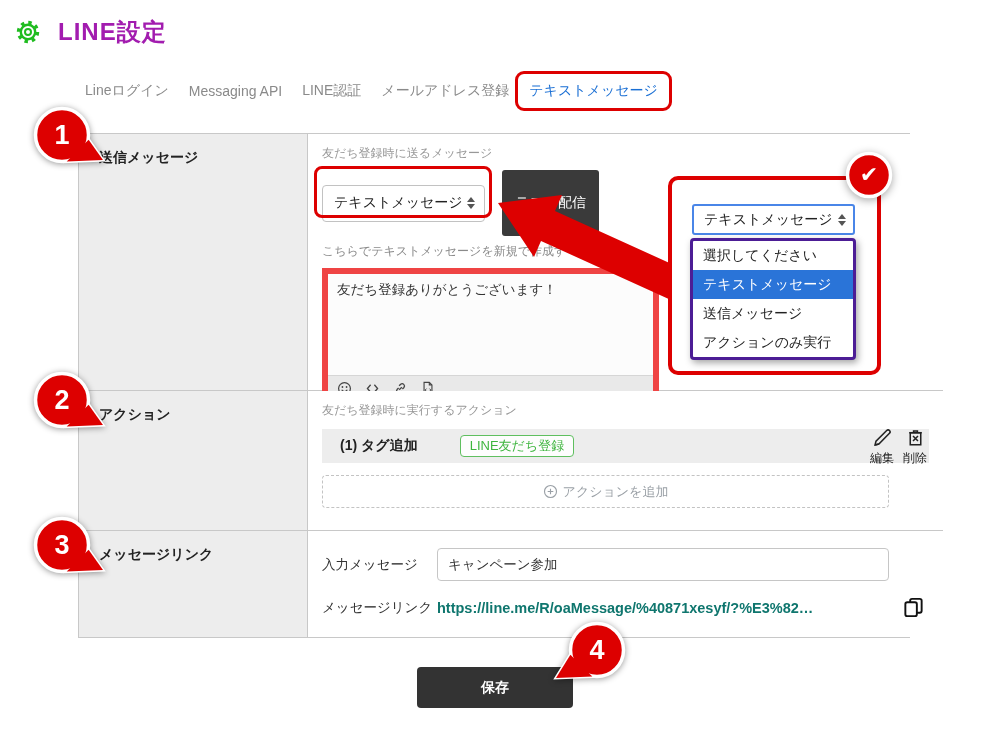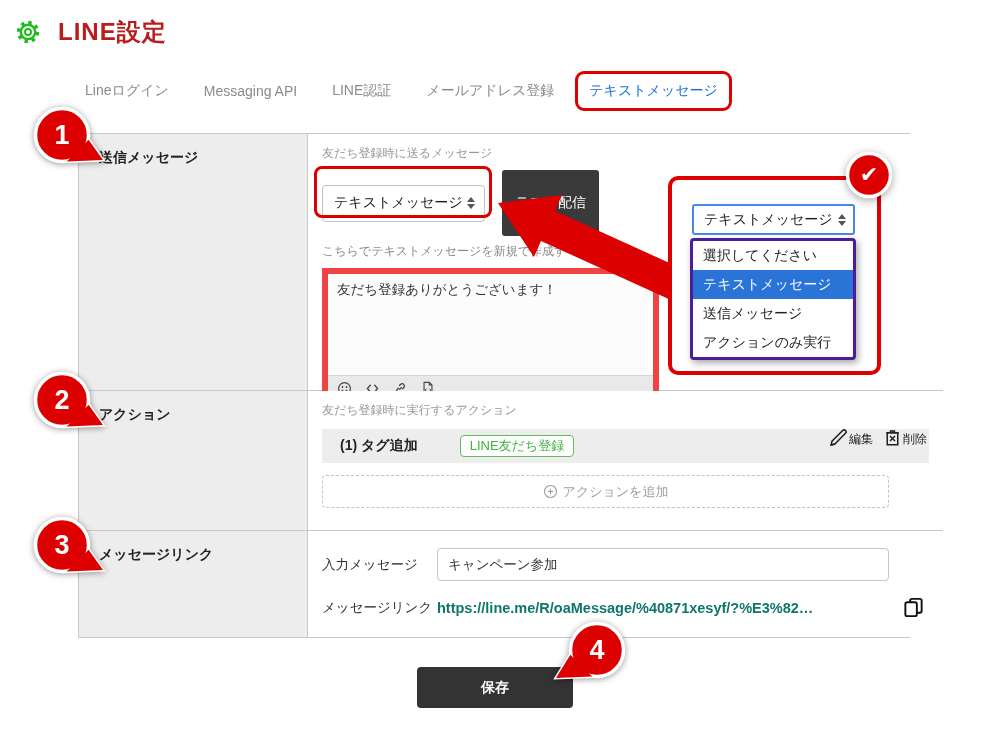--- a/index.html
+++ b/index.html
@@ -3,23 +3,23 @@
 <meta charset="utf-8">
 <style>
   * { margin:0; padding:0; box-sizing:border-box; }
   html,body { background:#fff; }
   .page {
     position:relative; width:991px; height:739px; overflow:hidden;
     font-family:"Liberation Sans","DejaVu Sans",sans-serif; color:#222; background:#fff;
   }
   
   .header { position:absolute; left:14px; top:16px; display:flex; align-items:center; gap:16px; }
-  .title { font-size:24px; font-weight:700; color:#b91c1c; letter-spacing:1px; }
-  
-  .tabbar { position:absolute; left:85px; top:74px; height:34px; display:flex; align-items:center; gap:35px; }
+  .title { font-size:24px; font-weight:700; color:#a21caf; letter-spacing:1px; }
+  
+  .tabbar { position:absolute; left:85px; top:74px; height:34px; display:flex; align-items:center; gap:20px; }
   .tab { position:relative; font-size:14px; color:#8a8a8a; cursor:pointer; white-space:nowrap; }
   .tab.active { color:#1a6fd4; }
   .tab-annot { position:absolute; inset:-11px -14px; border:3px solid #dd0000; border-radius:9px; pointer-events:none; }
   
   .panel { position:absolute; left:78px; top:133px; width:832px; height:505px;
            border:1px solid #c8c8c8; display:grid; grid-template-columns:229px 1fr; grid-template-rows:257px 140px 106px; }
   .cell-label { background:#ededed; border-right:1px solid #c8c8c8; padding:15px 20px; font-size:14px; font-weight:700; color:#222; }
   .cell-content { background:#fff; padding:11px 14px; position:relative; }
   .row-border { border-bottom:1px solid #c8c8c8; }
   .field-label { font-size:12px; color:#989898; }
@@ -36,21 +36,21 @@
   .helper { font-size:12px; color:#8a8a8a; margin-top:7px; }
   .editor { margin-top:8px; width:337px; border:6px solid #ef4444; }
   .editor-text { height:101px; background:#fcfcfc; padding:7px 9px; font-size:13.5px; color:#333; white-space:pre-wrap; cursor:text; }
   .editor-toolbar { background:#e9e9e9; border-top:1px solid #d6d6d6; height:25px; display:flex; align-items:center; gap:13px; padding:0 9px; }
   .tool-icon { display:flex; align-items:center; cursor:pointer; }
   
   .action-row { margin-top:10px; width:607px; height:34px; background:#ededed; display:flex; align-items:center; padding:0 18px; }
   .action-title { font-size:14px; font-weight:700; color:#222; }
   .tag-badge { margin-left:42px; font-size:13px; color:#3eb53e; border:1.5px solid #5fbf5f; border-radius:4px; background:#fdfdfd; padding:1px 9px; }
   .row-actions { position:absolute; right:16px; top:36px; display:flex; gap:9px; }
-  .icon-btn { display:flex; align-items:center; font-size:12px; color:#222; cursor:pointer; line-height:1.15; }
+  .icon-btn { display:flex; flex-direction:column; align-items:center; font-size:12px; color:#222; cursor:pointer; line-height:1.15; }
   .add-btn { margin-top:12px; width:567px; height:33px; border:1.5px dashed #c3c3c3; border-radius:4px; background:#fff;
              display:flex; align-items:center; justify-content:center; gap:5px; font-size:13px; color:#9aa0a6; cursor:pointer; }
   
   .ml-line { display:flex; align-items:center; margin-top:6px; }
   .ml-line + .ml-line { margin-top:15px; }
   .ml-label { width:115px; font-size:13.5px; color:#333; flex:none; }
   .ml-input { width:452px; height:33px; border:1px solid #c6c6c6; border-radius:4px; padding:0 10px; font-size:13.5px; color:#333;
               font-family:"Liberation Sans","DejaVu Sans",sans-serif; }
   .ml-url { font-size:14.5px; font-weight:700; color:#0f766e; }
   .copy-btn { margin-left:auto; margin-right:4px; cursor:pointer; display:flex; }

